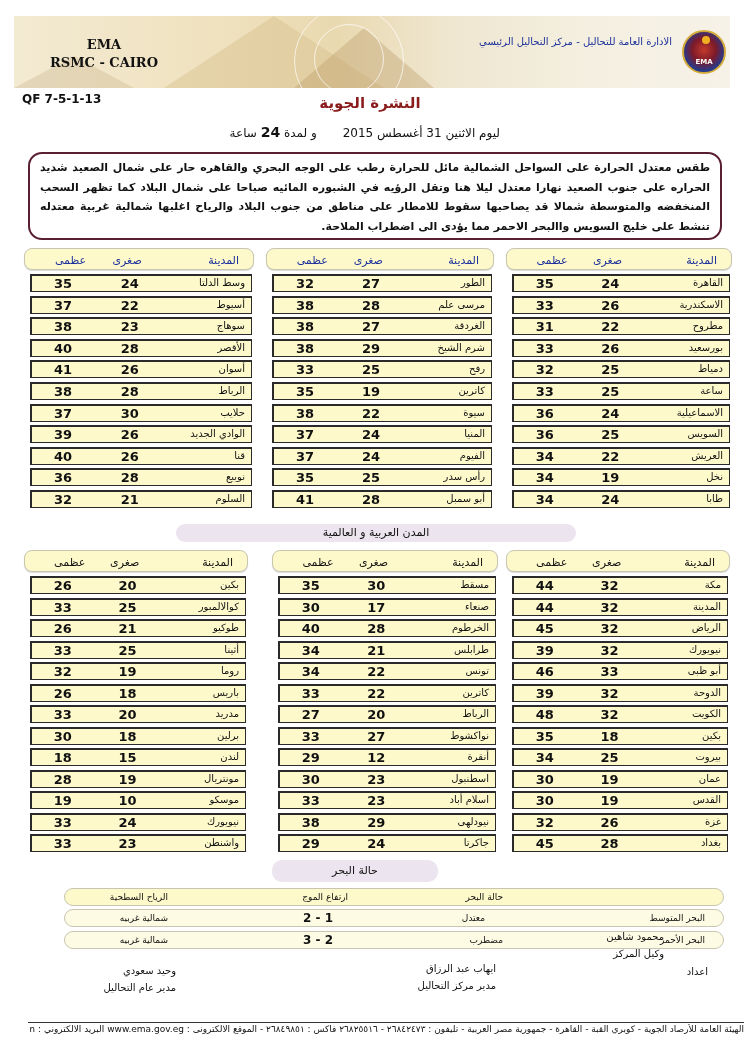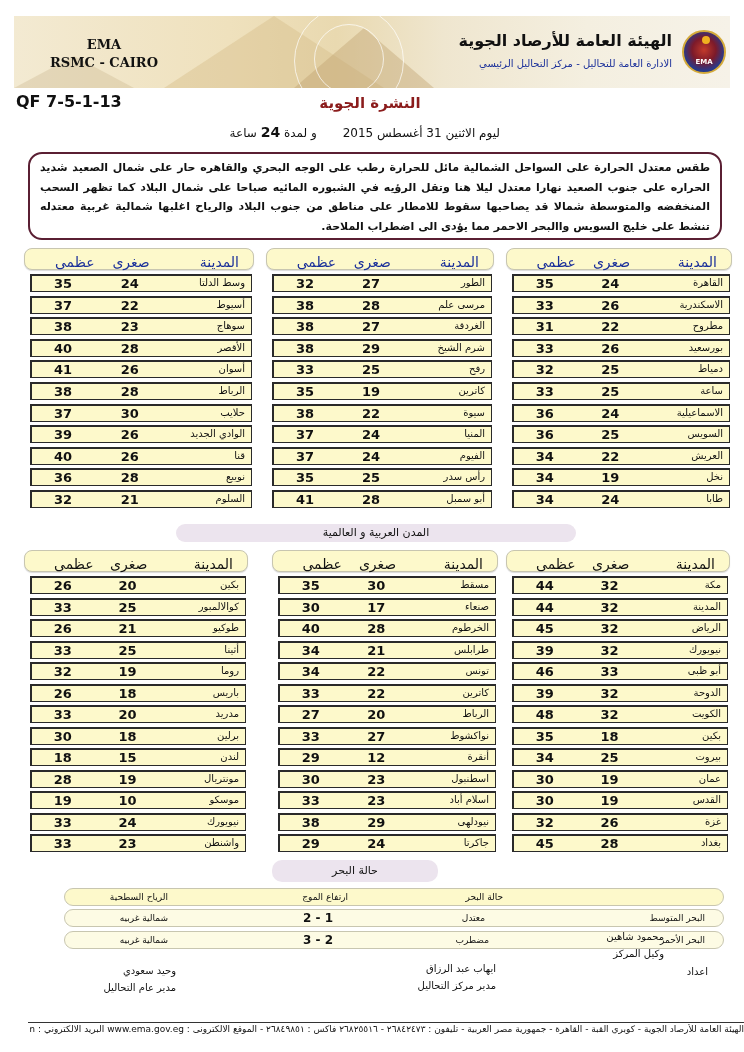--- a/index.html
+++ b/index.html
@@ -25,35 +25,35 @@
     font-family: "DejaVu Serif", serif; font-weight: bold; font-size: 13px; line-height: 18px; color: #111; }
   .banner-right { position: absolute; right: 58px; top: 14px; text-align: right; direction: rtl; }
   .banner-right .org { font-size: 16px; font-weight: bold; color: #111; line-height: 22px; }
   .banner-right .dept { font-size: 10px; color: #1a2f9a; margin-top: 6px; }
   .logo { position: absolute; right: 4px; top: 14px; width: 44px; height: 44px; border-radius: 50%;
     background: radial-gradient(circle at 50% 45%, #c23a2a 0%, #7c1a2a 40%, #263a8c 70%, #0f1c5c 100%);
     border: 2px solid #d4aa3a; }
   .logo .ema { position: absolute; bottom: 6px; left: 0; right: 0; text-align: center; font-size: 7px; font-weight: bold; color: #fff; }
   .logo .sun { position: absolute; top: 4px; left: 18px; width: 8px; height: 8px; border-radius: 50%; background: #f0b020; }
 
-  .qf { position: absolute; left: 16px; top: 92px; font-size: 16px; font-weight: bold; color: #111; }
+  .qf { position: absolute; left: 22px; top: 92px; font-size: 12px; font-weight: bold; color: #111; }
   .title { position: absolute; left: 290px; top: 94px; width: 160px; text-align: center; direction: rtl;
     font-size: 15px; font-weight: bold; color: #8b1c1c; }
   .dateline { position: absolute; left: 240px; top: 124px; width: 260px; direction: rtl; font-size: 12px; white-space: nowrap; }
   .dateline b { font-size: 14px; }
   .dateline .gap { display: inline-block; width: 22px; }
 
   .forecast { position: absolute; left: 28px; top: 152px; width: 694px; height: 88px;
     border: 2px solid #5a1f33; border-radius: 14px; padding: 4px 10px; direction: rtl; text-align: justify;
     font-size: 11px; line-height: 19.5px; font-weight: bold; color: #111; }
 
   .tbl { position: absolute; }
   .tbl .hdr { height: 22px; background: #fdf9cb; border: 1px solid #c8c6b0; border-radius: 8px;
     position: relative; box-shadow: 0 1px 1px rgba(0,0,0,0.15); }
-  .tbl .hdr span { position: absolute; top: 5px; font-size: 14px; color: #1a2f9a; }
+  .tbl .hdr span { position: absolute; top: 5px; font-size: 11px; color: #1a2f9a; }
   .tbl .hdr.black span { color: #111; }
   .tbl .row { height: 18px; background: #fdf9cb; border: 2px solid #2a2a2a; border-width: 2px 1px 1px 2px;
     margin-top: 3.5px; position: relative; }
   .tbl .row .city { position: absolute; right: 6px; top: 1px; font-size: 10px; direction: rtl; white-space: nowrap; }
   .tbl .row .min, .tbl .row .max { position: absolute; top: 0px; font-size: 13px; font-weight: bold; width: 30px; text-align: center; }
 
   .section-pill { position: absolute; background: #ece4ee; border-radius: 10px; text-align: center;
     font-size: 11px; color: #111; direction: rtl; }
 
   .sea-row { position: absolute; left: 64px; width: 660px; height: 18px; background: #fdf9cb; border: 1px solid #c8c6b0;
@@ -74,21 +74,20 @@
   <div class="pyr3"></div>
   <div class="pyr1"></div>
   <div class="pyr2"></div>
   <div class="ring"></div>
   <div class="ring2"></div>
   <div class="banner-left">
     <div>EMA</div>
     <div>RSMC - CAIRO</div>
   </div>
   <div class="banner-right">
-    <div class="org">الهيئة العامة للأرصاد الجوية</div>
     <div class="dept">الادارة العامة للتحاليل - مركز التحاليل الرئيسي</div>
   </div>
   <div class="logo">
     <div class="sun"></div>
     <div class="ema">EMA</div>
   </div>
 </div>
 
 <div class="qf">QF 7-5-1-13</div>
 <div class="title">النشرة الجوية</div>
@@ -519,21 +518,21 @@
   <span style="right:555px;text-align:center;">الرياح السطحية</span>
 </div>
 <div class="sea-row body white" style="top:909px;">
   <span style="right:18px;">البحر المتوسط</span>
   <span style="right:238px;">معتدل</span>
   <span class="wave" style="right:390px;">1 - 2</span>
   <span style="right:555px;">شمالية غربيه</span>
 </div>
 <div class="sea-row body white" style="top:931px;">
   <span style="right:18px;">البحر الأحمر</span>
-  <span style="right:234px;">مضطرب</span>
+  <span style="right:220px;">مضطرب</span>
   <span class="wave" style="right:390px;">2 - 3</span>
   <span style="right:555px;">شمالية غربيه</span>
 </div>
 
 <div class="sig" style="right:36px; top:963px;">اعداد</div>
 <div class="sig" style="right:80px; top:928px;">
   <div>محمود شاهين</div>
   <div>وكيل المركز</div>
 </div>
 <div class="sig" style="right:248px; top:960px;">

